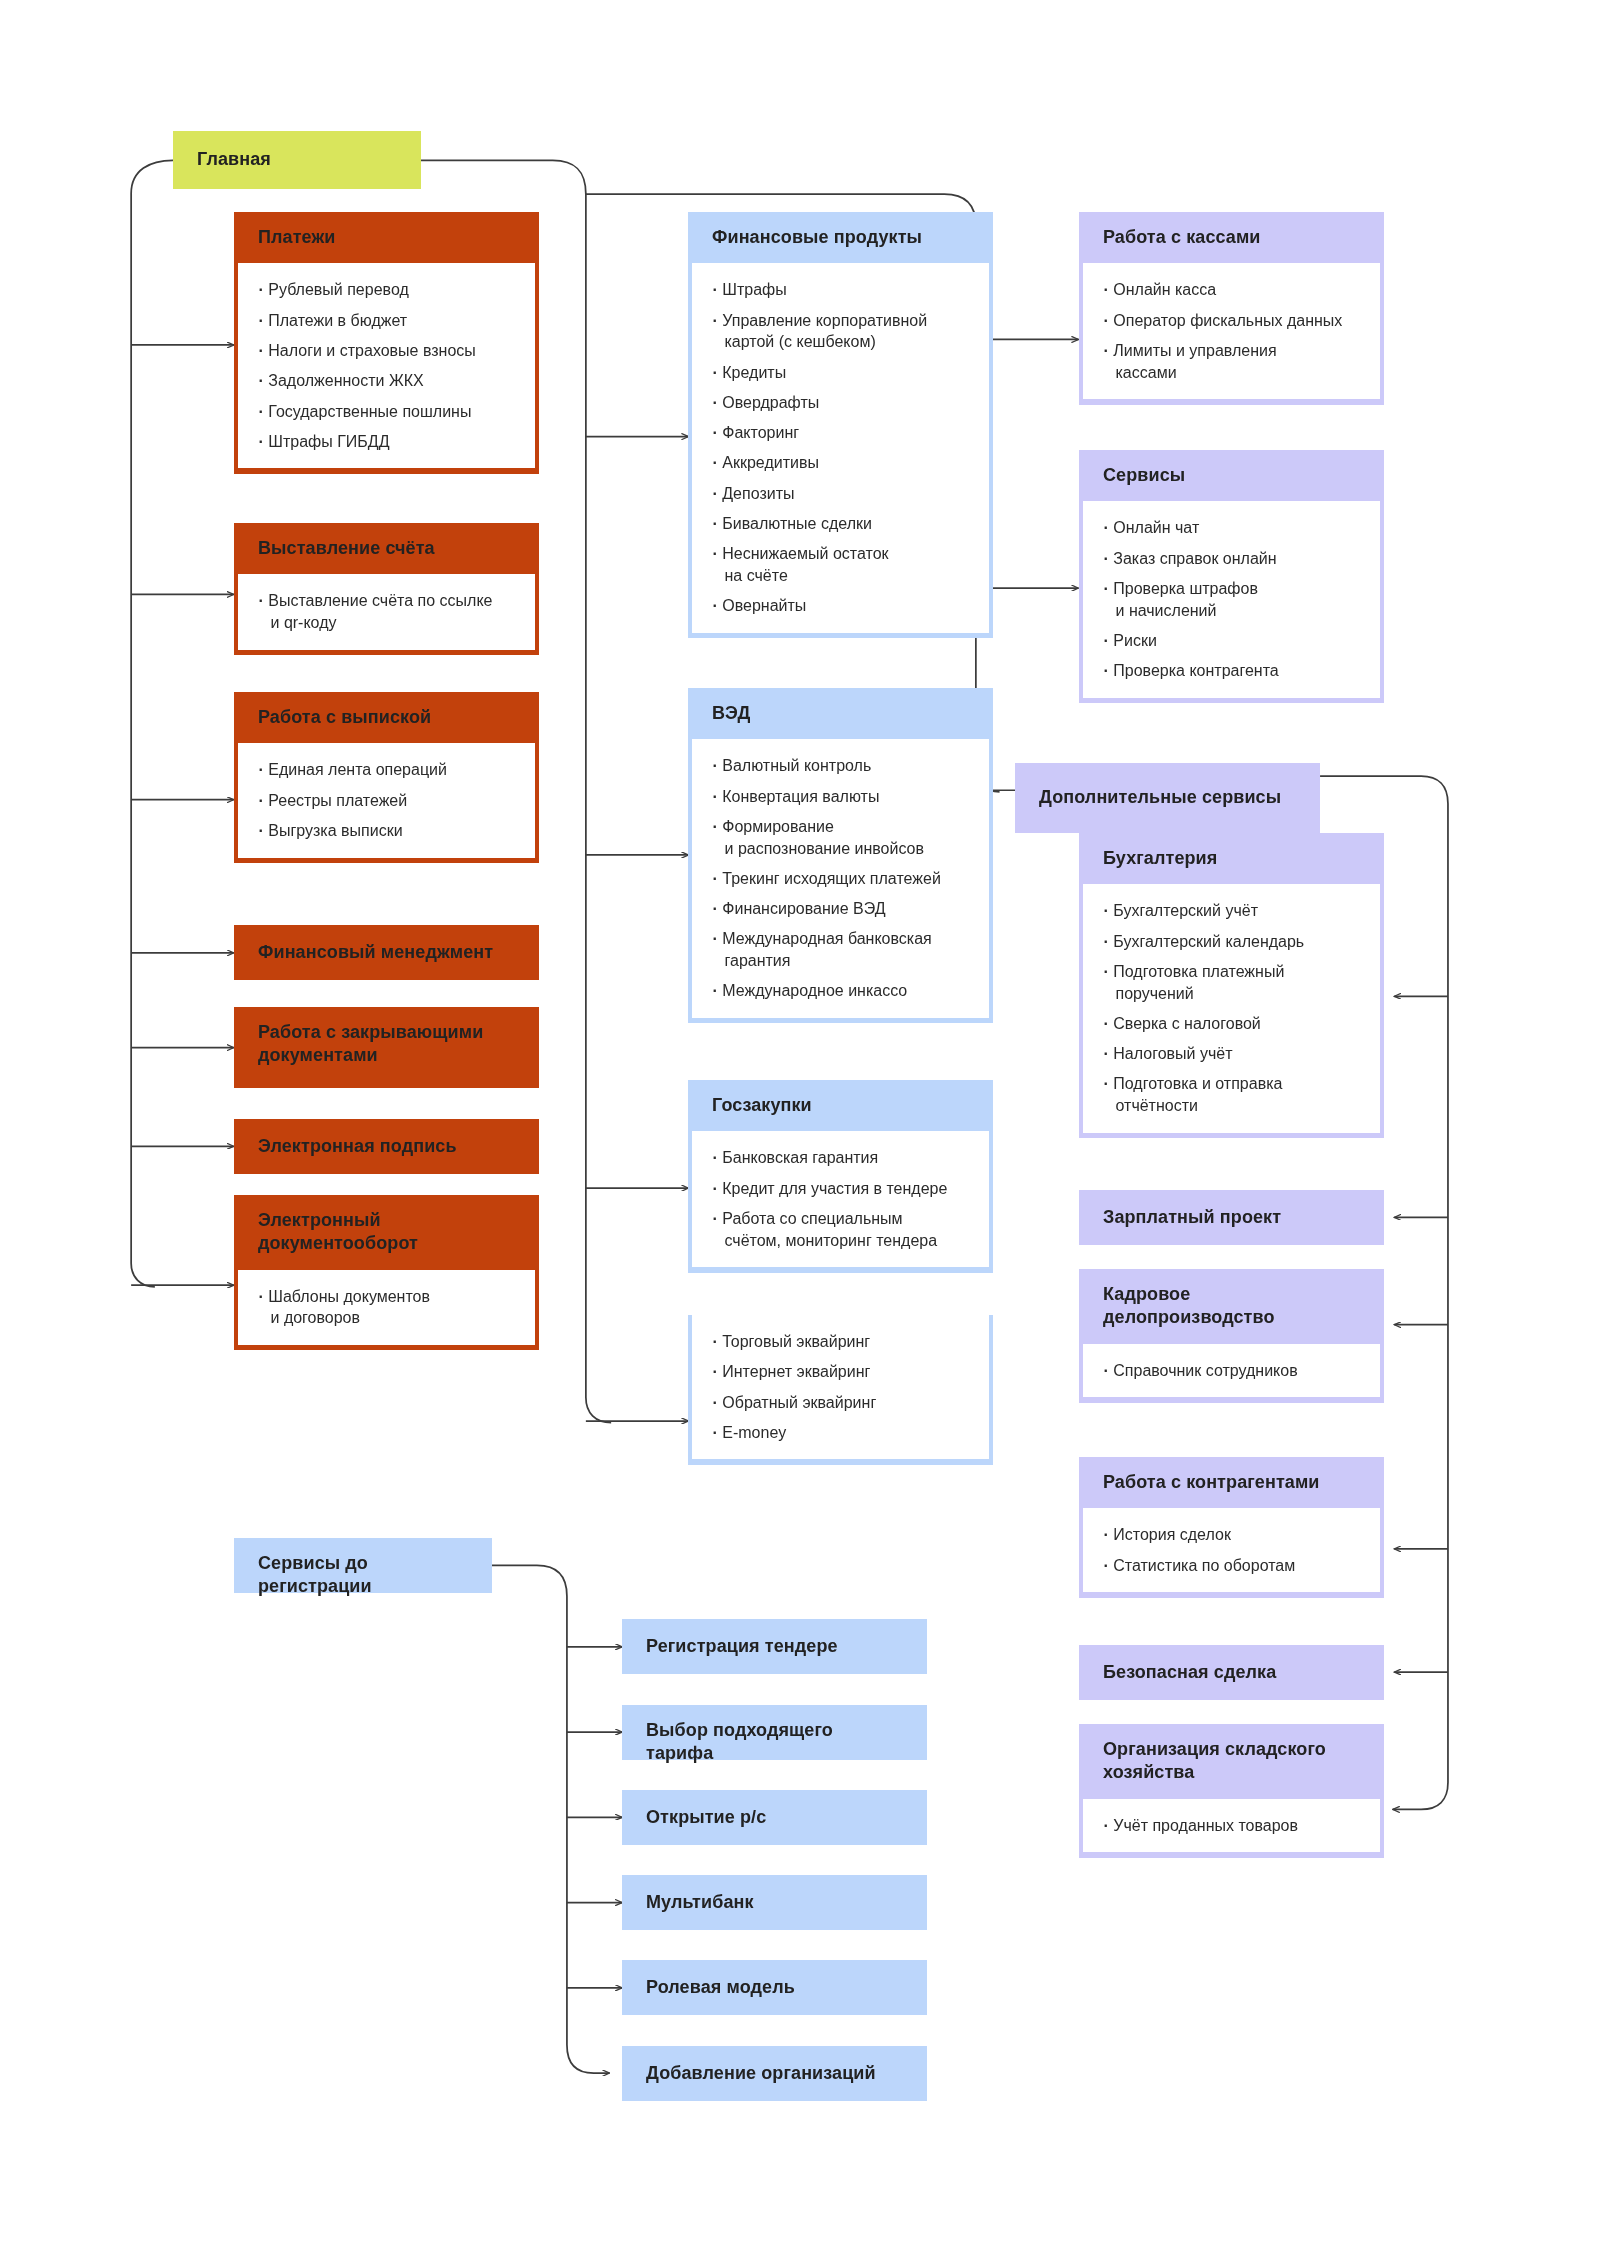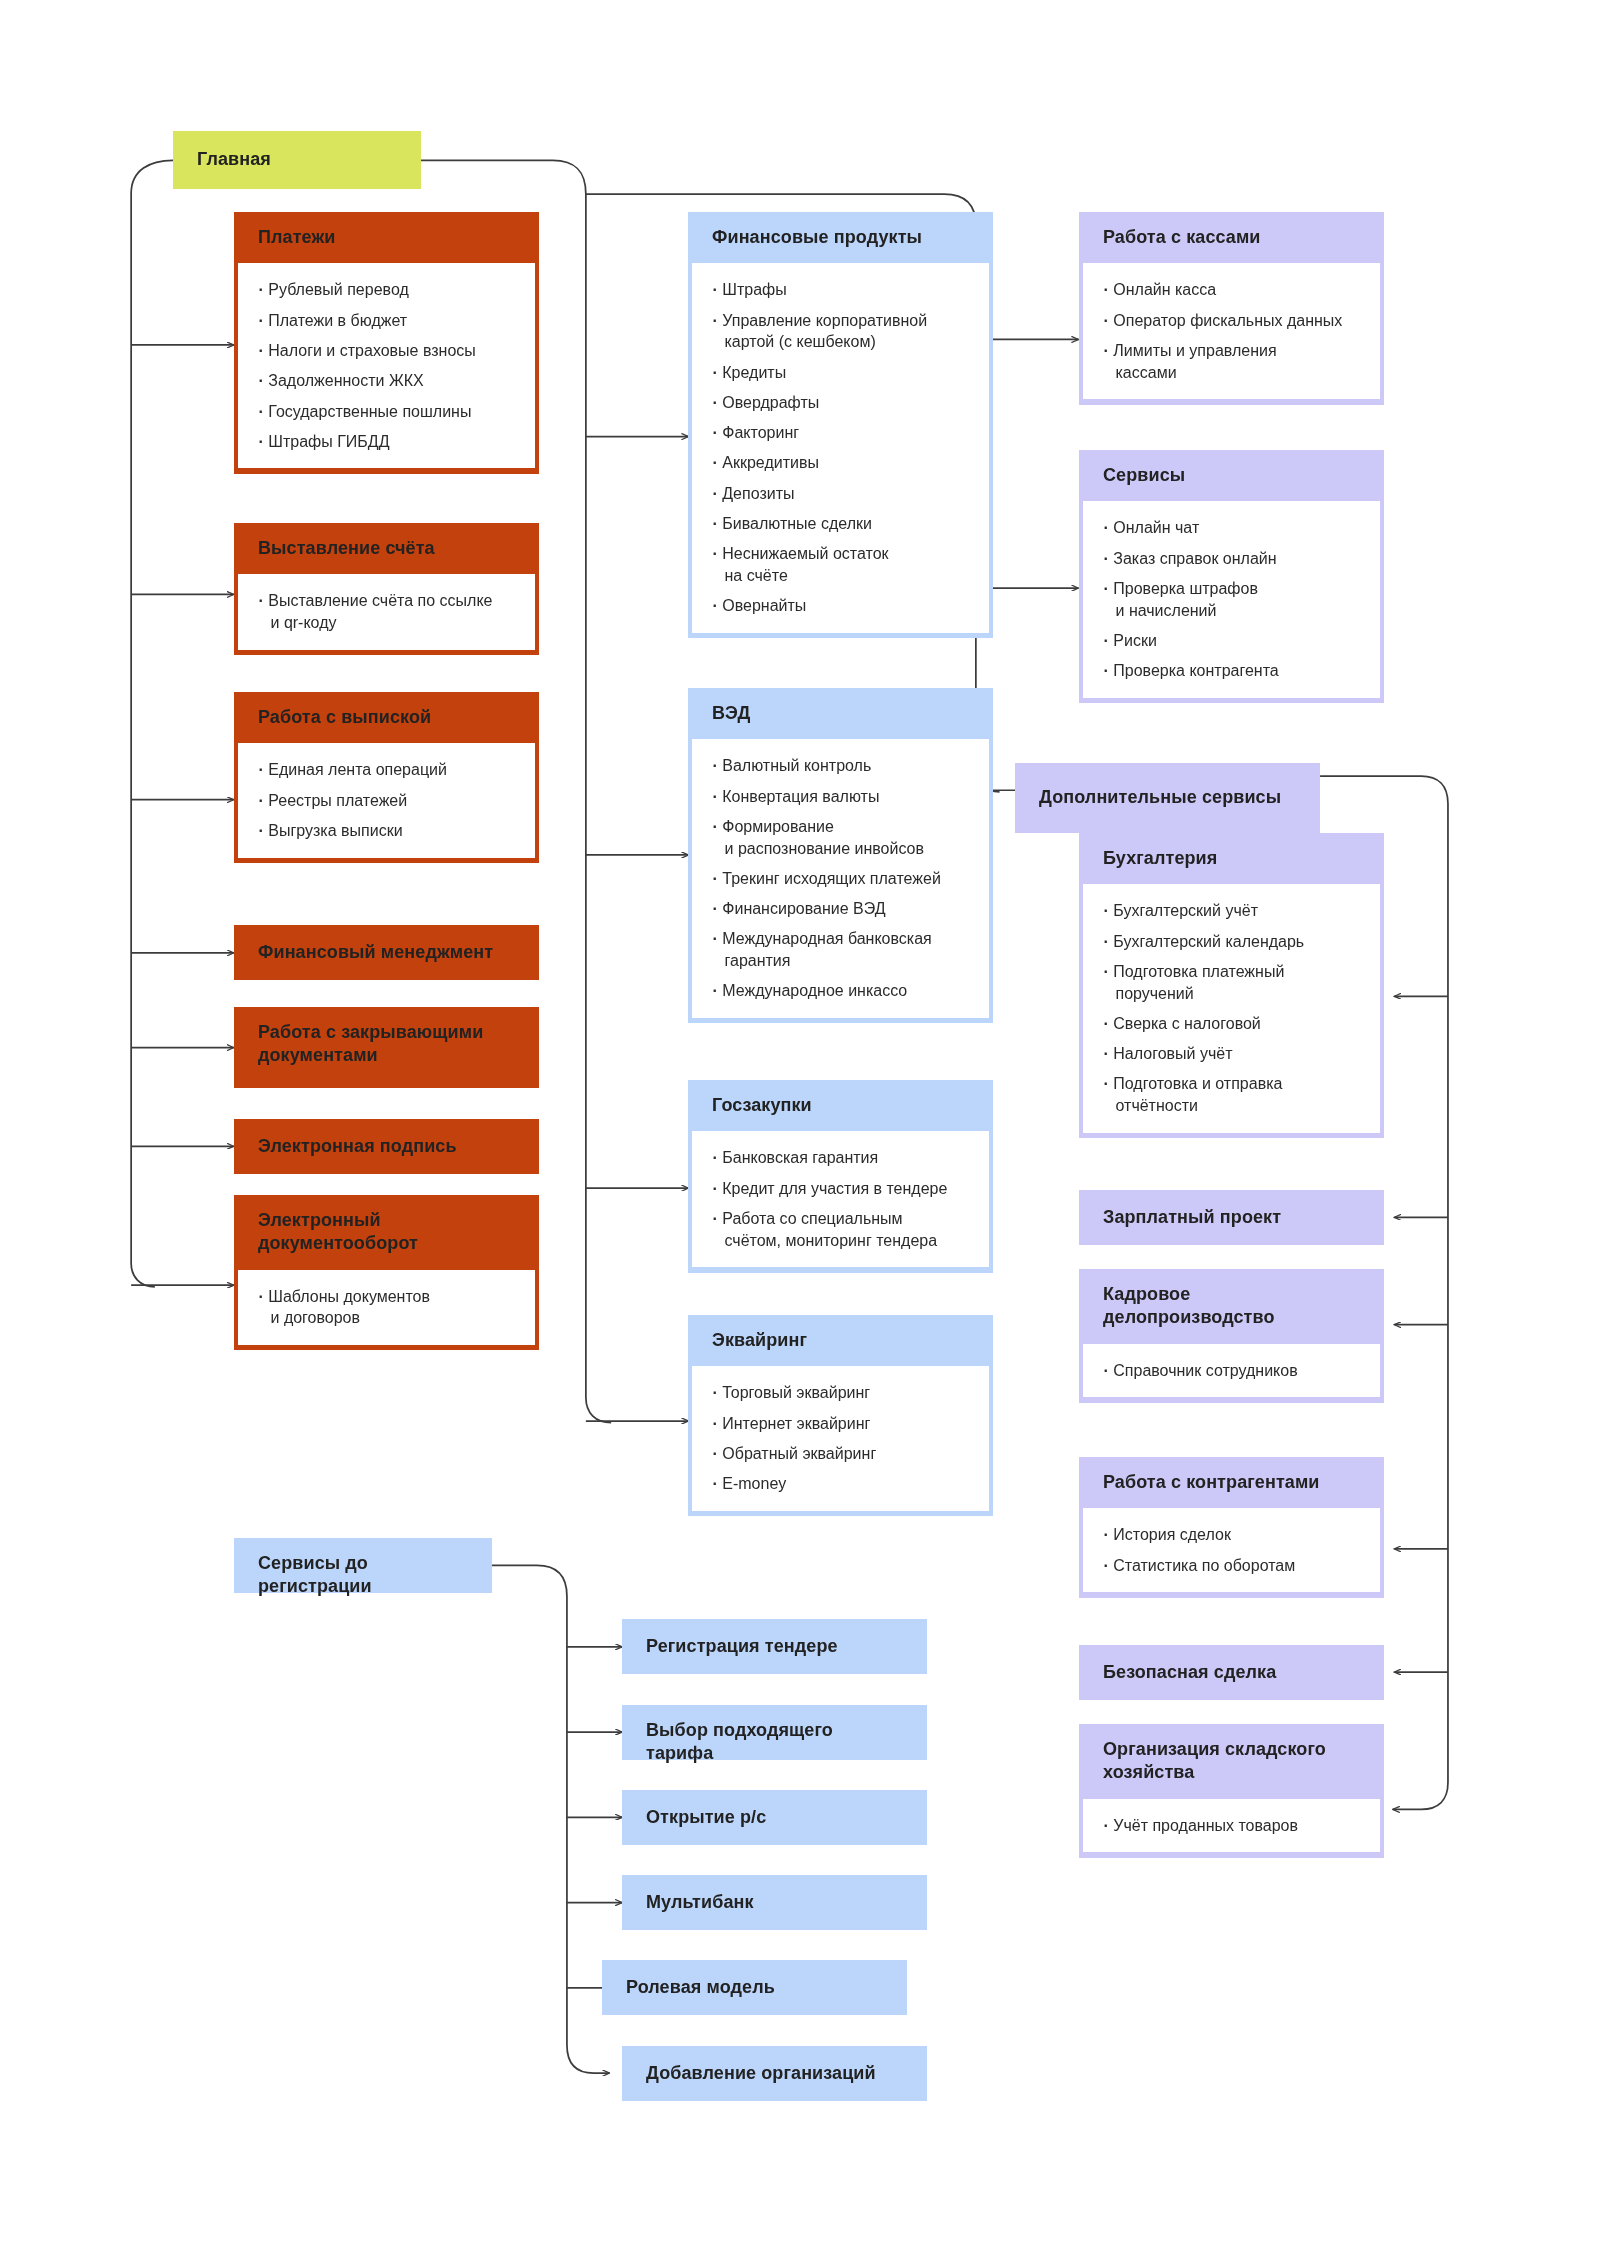--- a/index.html
+++ b/index.html
@@ -229,21 +229,20 @@
       <ul>
         <li>Банковская гарантия</li>
         <li>Кредит для участия в тендере</li>
         <li>Работа со специальным
 счётом, мониторинг тендера</li>
       </ul>
     </div>
   </div>
 
   <div class="node with-body c-blue" style="left:688px;top:1315px;width:305px;">
-    <div class="hdr" style="white-space: pre-line;">Эквайринг</div>
     <div class="body">
       <ul>
         <li>Торговый эквайринг</li>
         <li>Интернет эквайринг</li>
         <li>Обратный эквайринг</li>
         <li>E-money</li>
       </ul>
     </div>
   </div>
 
@@ -340,21 +339,21 @@
   </div>
   <div class="node solo c-blue" style="left:622px;top:1705px;width:305px;height:55px;">
     <div class="hdr" style="white-space: pre-line;">Выбор подходящего тарифа</div>
   </div>
   <div class="node solo c-blue" style="left:622px;top:1790px;width:305px;height:55px;">
     <div class="hdr" style="white-space: pre-line;">Открытие р/с</div>
   </div>
   <div class="node solo c-blue" style="left:622px;top:1875px;width:305px;height:55px;">
     <div class="hdr" style="white-space: pre-line;">Мультибанк</div>
   </div>
-  <div class="node solo c-blue" style="left:602px;top:1960px;width:305px;height:55px;">
+  <div class="node solo c-blue" style="left:622px;top:1960px;width:305px;height:55px;">
     <div class="hdr" style="white-space: pre-line;">Ролевая модель</div>
   </div>
   <div class="node solo c-blue" style="left:622px;top:2046px;width:305px;height:55px;">
     <div class="hdr" style="white-space: pre-line;">Добавление организаций</div>
   </div>
 
 </div>
 
 
 </body></html>

